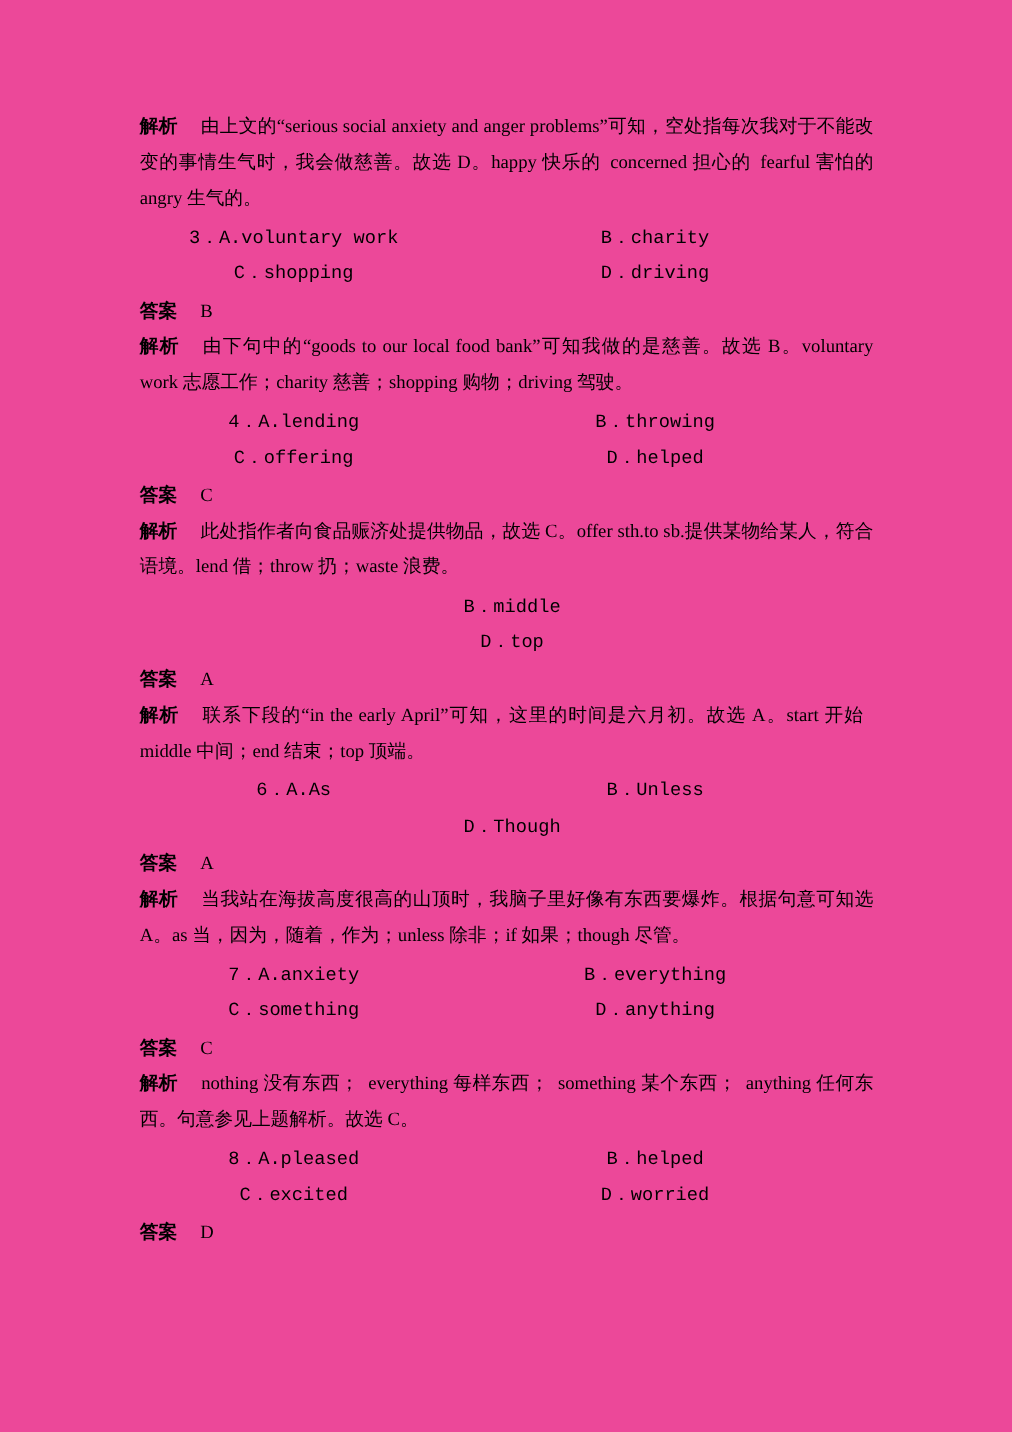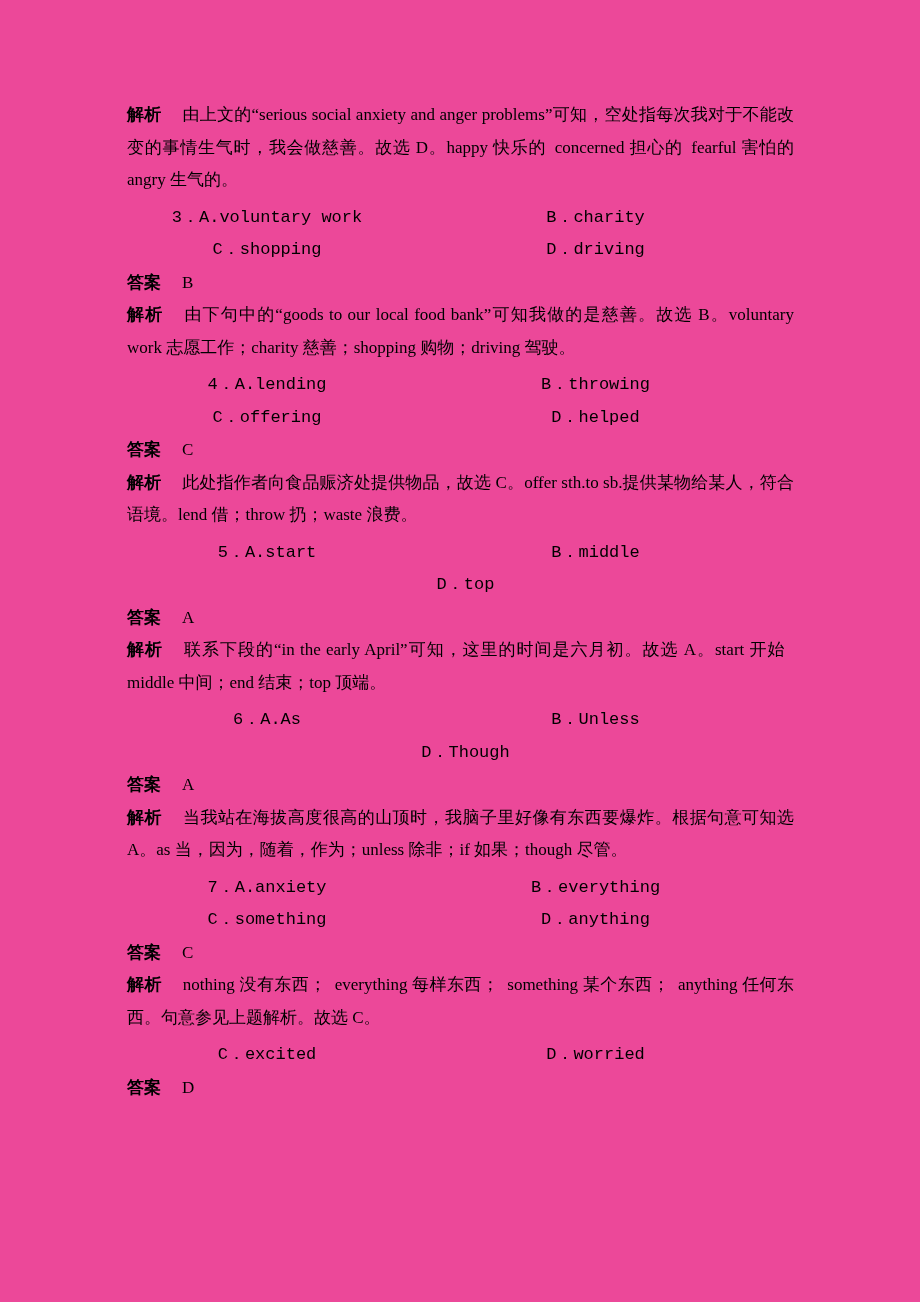--- a/index.html
+++ b/index.html
@@ -81,21 +81,20 @@
       <div class="opt-row">
         <span class="opt-col1">C．offering</span>
         <span class="opt-col2">D．helped</span>
       </div>
       <p class="answer-row"><span class="lbl">答案</span><span>C</span></p>
       <p class="explain"><span class="lbl">解析</span><span>此处指作者向食品赈济处提供物品，故选 C。offer sth.to sb.提供某物给某人，符合语境。lend 借；throw 扔；waste 浪费。</span></p>
     </section>
 
     <section class="question">
       <div class="opt-row">
-        <span class="opt-col1"><span>5．</span><span>A.start</span></span>
         <span class="opt-col2">B．middle</span>
       </div>
       <div class="opt-row">
         <span class="opt-col2">D．top</span>
       </div>
       <p class="answer-row"><span class="lbl">答案</span><span>A</span></p>
       <p class="explain"><span class="lbl">解析</span><span>联系下段的“in the early April”可知，这里的时间是六月初。故选 A。start 开始 middle 中间；end 结束；top 顶端。</span></p>
     </section>
 
     <section class="question">
@@ -118,20 +117,24 @@
       <div class="opt-row">
         <span class="opt-col1">C．something</span>
         <span class="opt-col2">D．anything</span>
       </div>
       <p class="answer-row"><span class="lbl">答案</span><span>C</span></p>
       <p class="explain"><span class="lbl">解析</span><span>nothing 没有东西； everything 每样东西； something 某个东西； anything 任何东西。句意参见上题解析。故选 C。</span></p>
     </section>
 
     <section class="question">
       <div class="opt-row">
+        <span class="opt-col1"><span>8．</span><span>A.pleased</span></span>
+        <span class="opt-col2">B．helped</span>
+      </div>
+      <div class="opt-row">
         <span class="opt-col1">C．excited</span>
         <span class="opt-col2">D．worried</span>
       </div>
       <p class="answer-row"><span class="lbl">答案</span><span>D</span></p>
     </section>
 
   </div>
 </div>
 
 </body></html>

